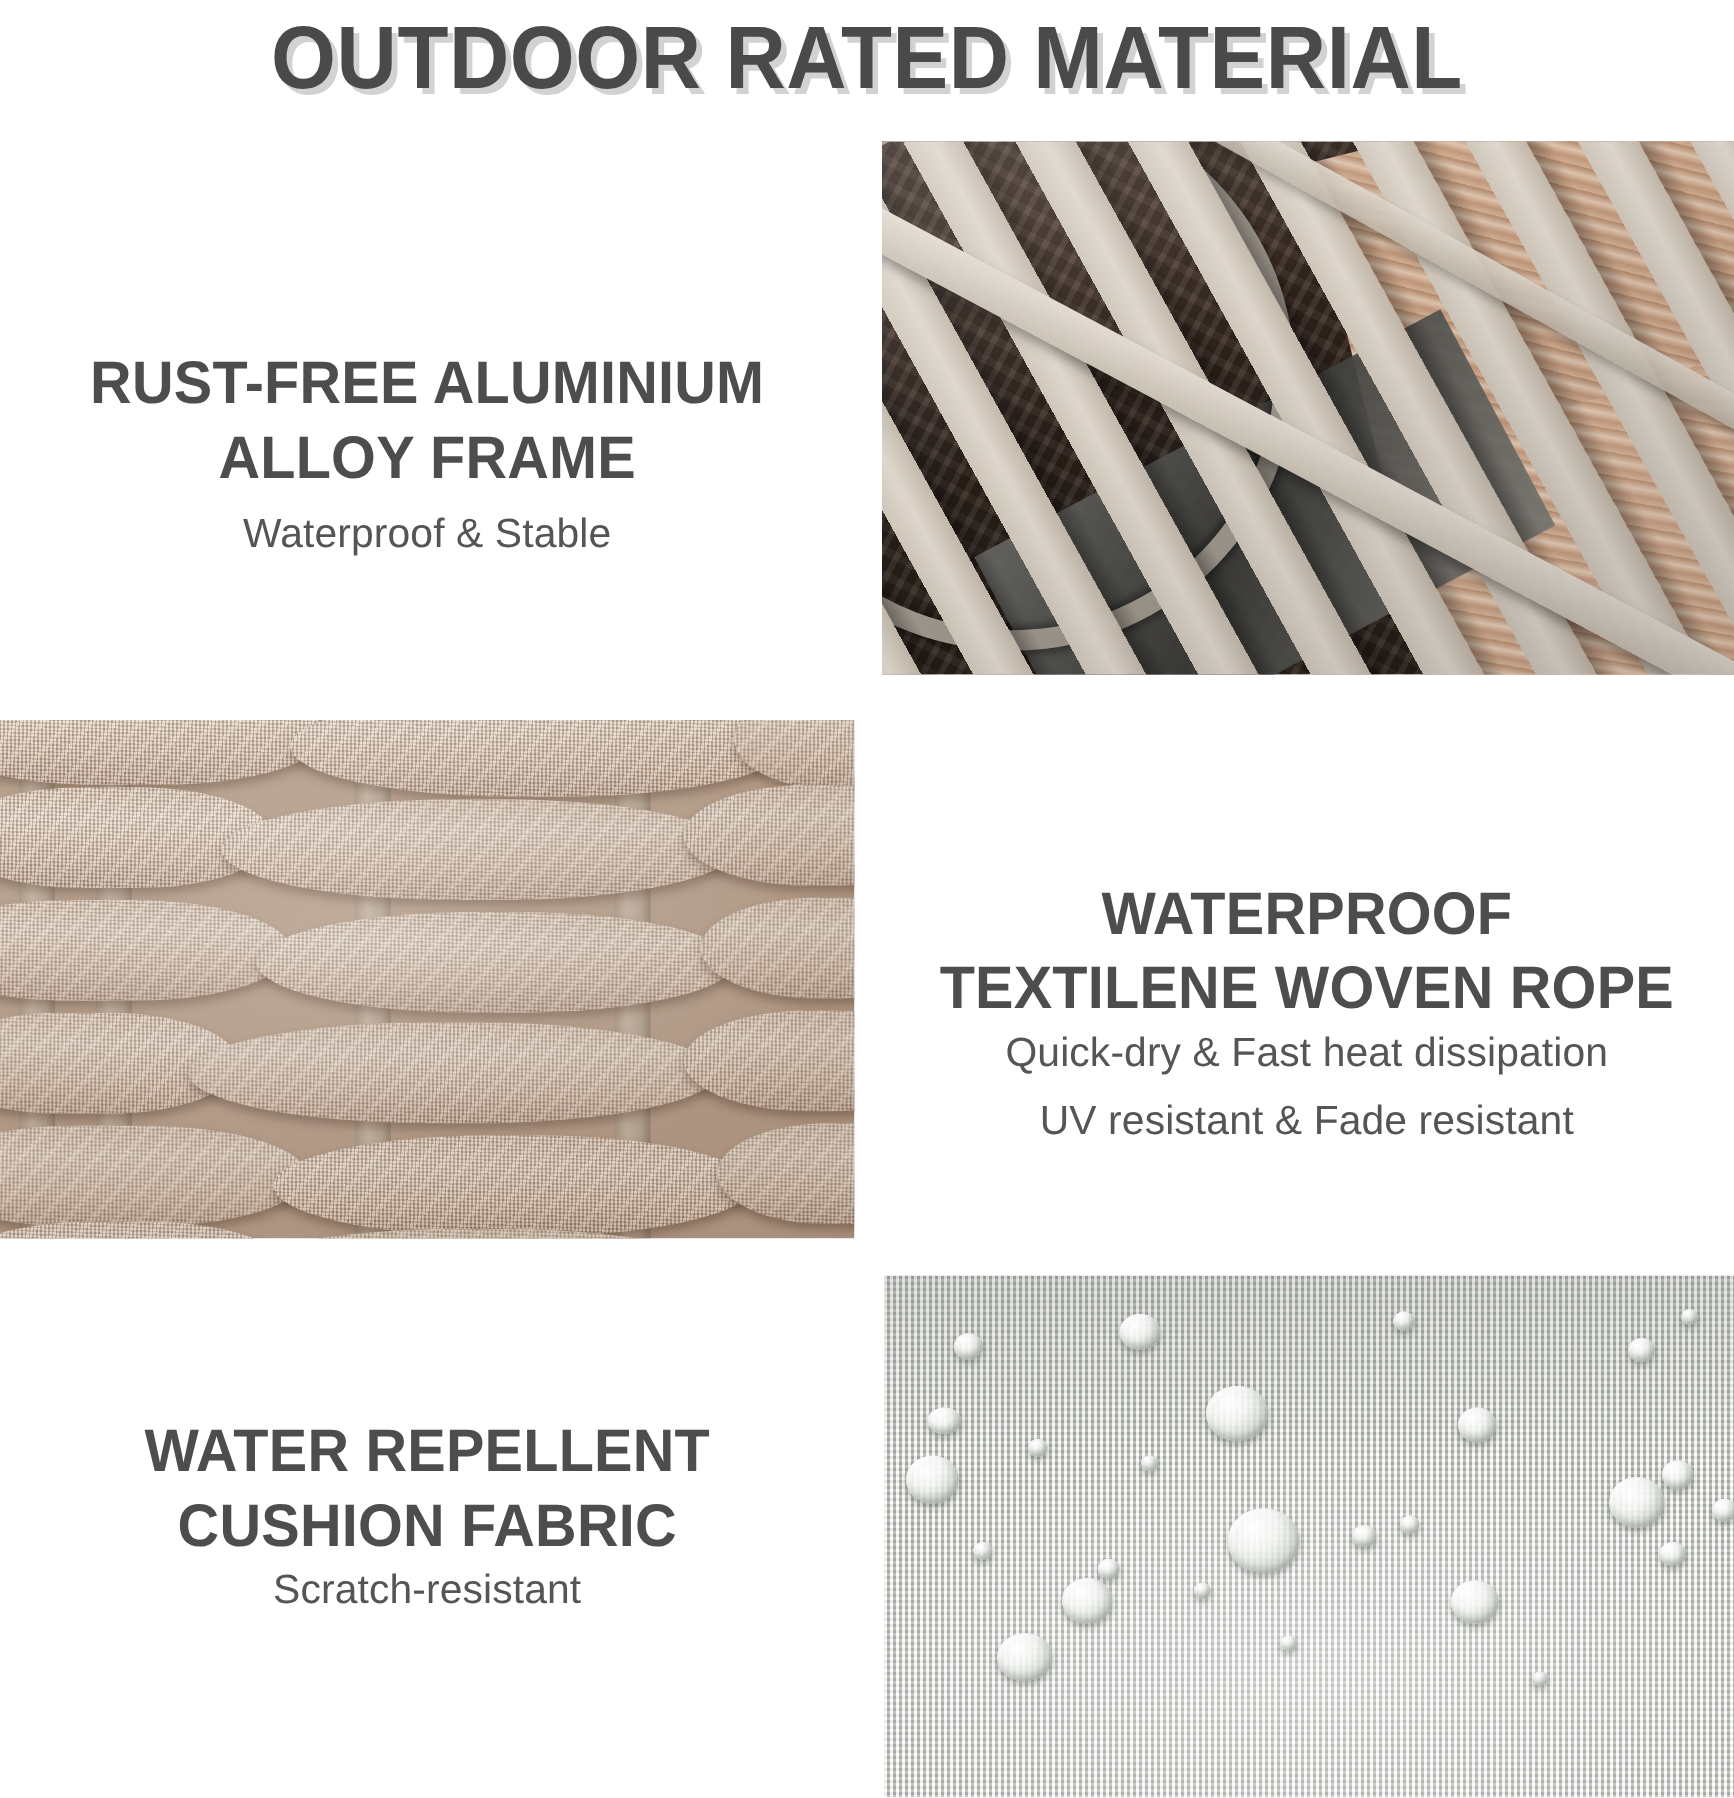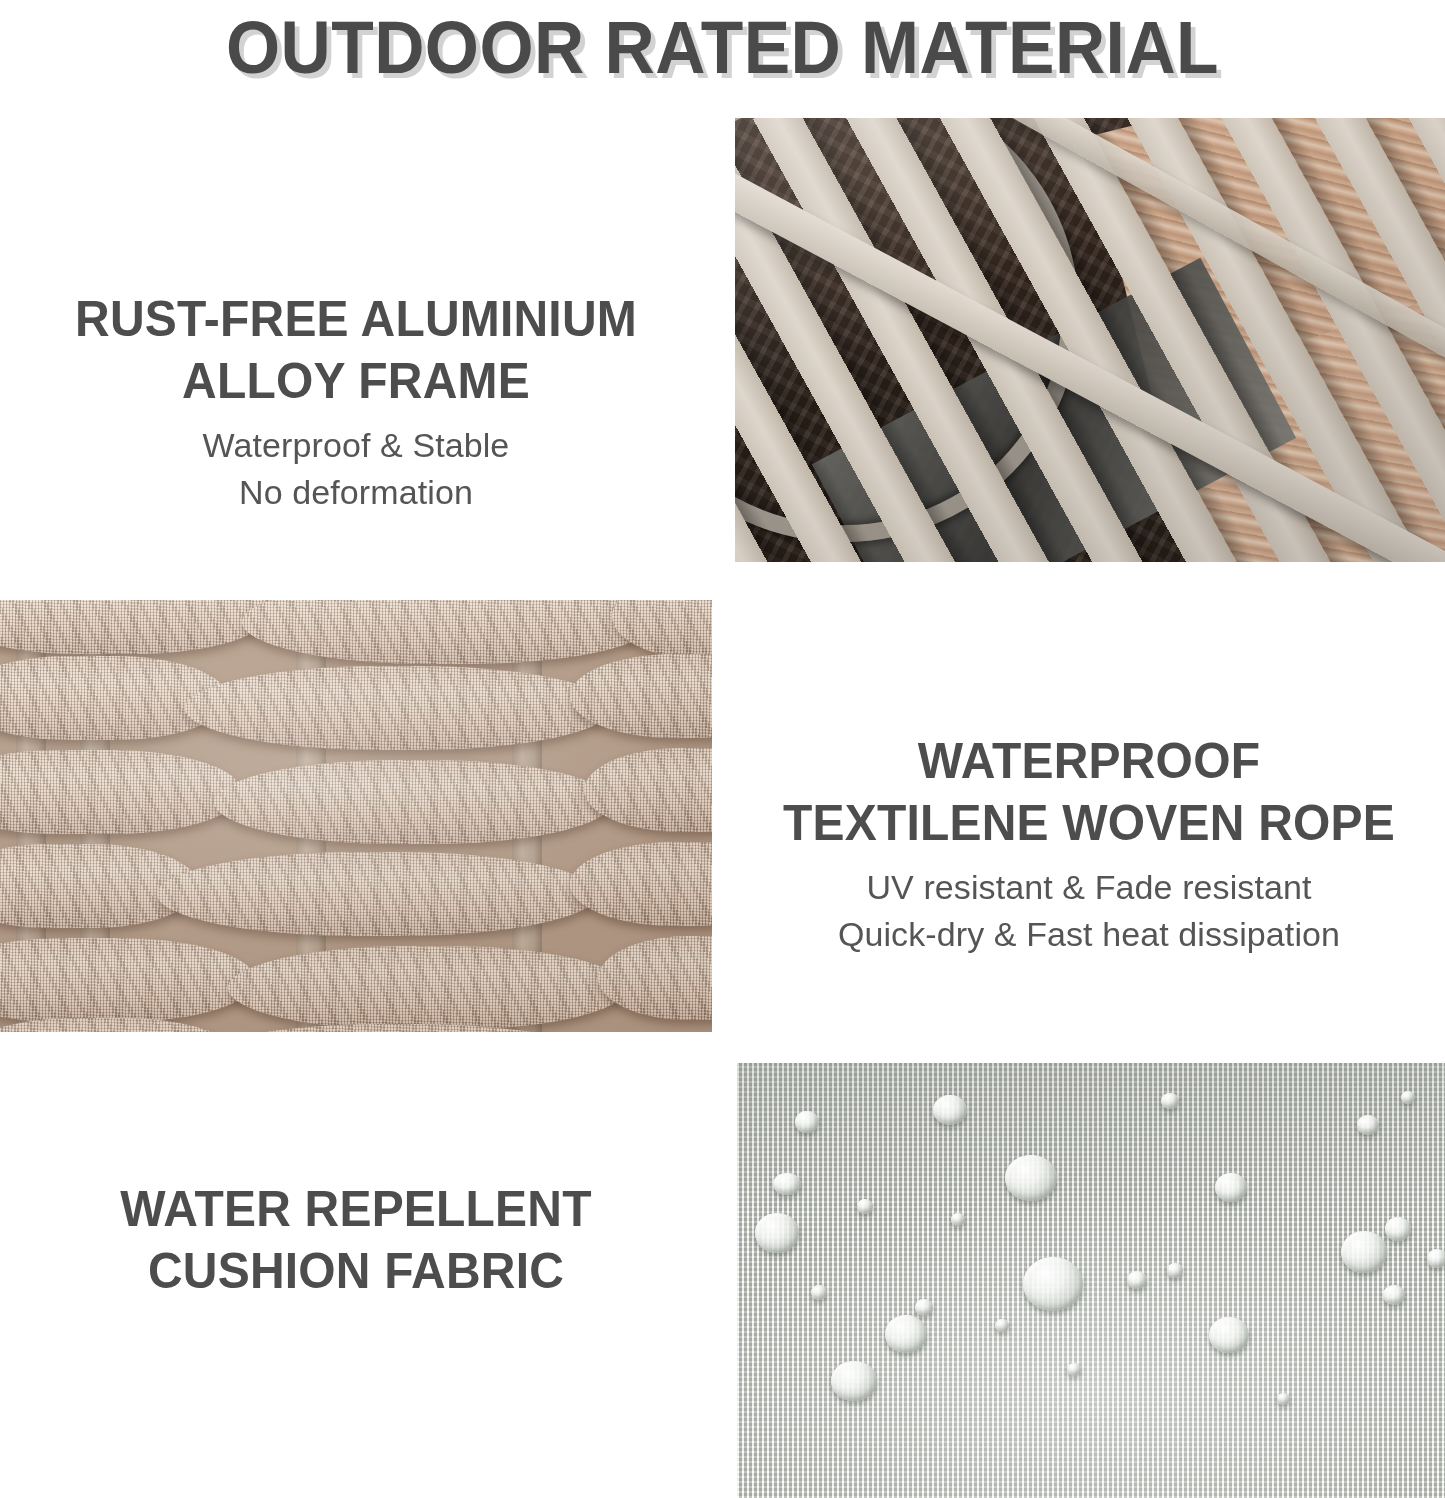--- a/index.html
+++ b/index.html
@@ -307,21 +307,20 @@
   <div class="alu-slats-shadow"></div>
   <div class="alu-brace"></div>
   <div class="alu-brace2"></div>
   <div class="alu-sheen"></div>
 </div>
 
 <div class="text-block block-frame">
   <div class="feature-heading">RUST-FREE ALUMINIUM</div>
   <div class="feature-heading">ALLOY FRAME</div>
   <div class="feature-sub">Waterproof &amp; Stable</div>
-  <div class="feature-sub" style="margin-top:0">No deformation</div>
 </div>
 
 <div class="photo photo-weave">
   <div class="weave-bg"></div>
   <div class="weave-cords"></div>
   <div class="weave-rows">
     <div class="weave-row" style="top:-24px; left:-8%;  width:46%;"></div>
     <div class="weave-row seg" style="top:-14px; left:34%;  width:58%;"></div>
     <div class="weave-row seg" style="top:-20px; left:86%;  width:26%;"></div>
     <div class="weave-row" style="top:62px;  left:-6%;  width:38%;"></div>
@@ -338,27 +337,28 @@
     <div class="weave-row seg" style="top:342px; left:84%;  width:28%;"></div>
     <div class="weave-row" style="top:424px; left:-6%;  width:40%;"></div>
     <div class="weave-row seg" style="top:430px; left:26%;  width:60%;"></div>
   </div>
   <div class="weave-sheen"></div>
 </div>
 
 <div class="text-block block-rope">
   <div class="feature-heading">WATERPROOF</div>
   <div class="feature-heading">TEXTILENE WOVEN ROPE</div>
+  <div class="feature-sub" style="margin-top:0">Quick-dry &amp; Fast heat dissipation</div>
   <div class="feature-sub">UV resistant &amp; Fade resistant</div>
-  <div class="feature-sub" style="margin-top:0">Quick-dry &amp; Fast heat dissipation</div>
 </div>
 
 <div class="text-block block-fabric">
   <div class="feature-heading">WATER REPELLENT</div>
   <div class="feature-heading">CUSHION FABRIC</div>
+  <div class="feature-sub" style="margin-top:0">Scratch-resistant</div>
 </div>
 
 <div class="photo photo-drops">
   <div class="drops-bg"></div>
   <div class="drops-vignette"></div>
 
   <div class="droplet" style="left:196px;top:32px;width:34px;height:30px;"></div>
   <div class="droplet" style="left:58px;top:48px;width:24px;height:22px;"></div>
   <div class="droplet" style="left:424px;top:30px;width:18px;height:16px;"></div>
   <div class="droplet" style="left:620px;top:52px;width:22px;height:20px;"></div>

